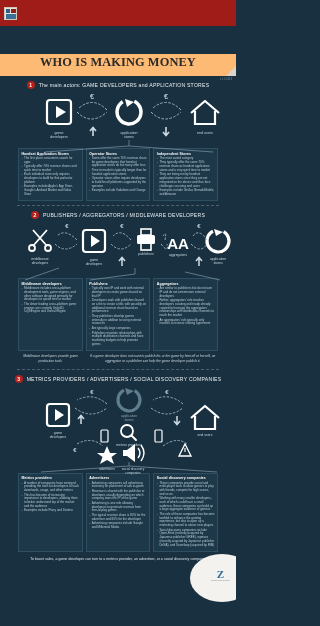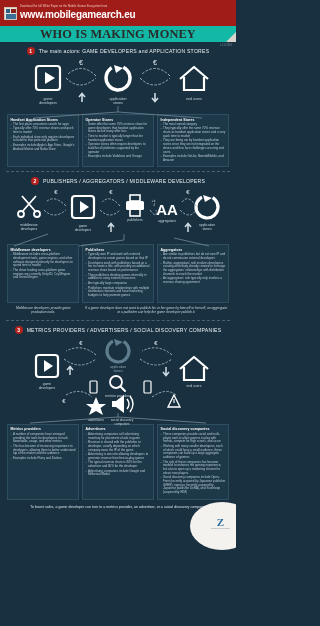--- a/index.html
+++ b/index.html
@@ -24,35 +24,35 @@
   }
   .logo-badge i { position: absolute; background: #2f5f86; display: block; }
   .logo-badge i:nth-child(1) { left: 1px; top: 1px; width: 4px; height: 4px; }
   .logo-badge i:nth-child(2) { left: 6px; top: 1px; width: 5px; height: 4px; background: #8a1f1c; }
   .logo-badge i:nth-child(3) { left: 1px; top: 6px; width: 10px; height: 5px; background: #3c6f97; }
   .banner-txt { line-height: 1; }
   .banner-sub { font-size: 2.6px; letter-spacing: .12px; color: #f0c9c4; white-space: nowrap; }
   .banner-url { font-size: 10px; font-weight: bold; color: #fff; letter-spacing: -.2px; margin-top: 1px; }
 
   
-  .title-block { background: #14b8a6; height: 16px; position: relative; overflow: hidden; }
+  .title-block { background: #fdba74; height: 22px; position: relative; overflow: hidden; margin-top: 28px; }
   .title-block h1 {
     font-family: "Liberation Serif", serif;
     font-size: 12.4px; font-weight: bold; color: #2a2a2a;
     text-align: center; line-height: 13.2px; letter-spacing: .1px;
     padding-top: 2px; white-space: nowrap;
   }
   .title-block h1 span { display: block; }
   .corner-fold {
     position: absolute; right: 0; bottom: 0; width: 0; height: 0;
     border-left: 10px solid transparent; border-bottom: 10px solid #d9d5cc;
   }
 
   
-  .section { position: relative; padding: 0 4px; }
+  .section { position: relative; padding: 0 15px; }
   .sec-head { display: flex; align-items: center; justify-content: center; gap: 4px; padding: 5px 0 3px; }
   .sec-num {
     width: 8px; height: 8px; border-radius: 50%; background: #b4201c;
     color: #fff; font-size: 5px; font-weight: bold;
     display: flex; align-items: center; justify-content: center; flex: 0 0 auto;
   }
   .sec-title { font-size: 5.1px; letter-spacing: .25px; color: #e8eef2; white-space: nowrap; }
 
   .divider { border-top: 1px dashed #4a6272; margin: 4px 2px 0; }
 
@@ -93,24 +93,20 @@
 </head>
 <body>
 
 <div class="page">
 
   <div class="banner">
     <div class="logo-badge">
       <i></i>
         <i></i>
         <i></i>
-    </div>
-    <div class="banner-txt">
-      <div class="banner-sub">Download the full White Paper on the Mobile Games Ecosystem from</div>
-      <div class="banner-url">www.mobilegamearch.eu</div>
     </div>
   </div>
 
   <div class="title-block">
     <h1>
       <span>WHO IS MAKING MONEY</span>
     </h1>
     <div class="corner-fold"></div>
   </div>
 

